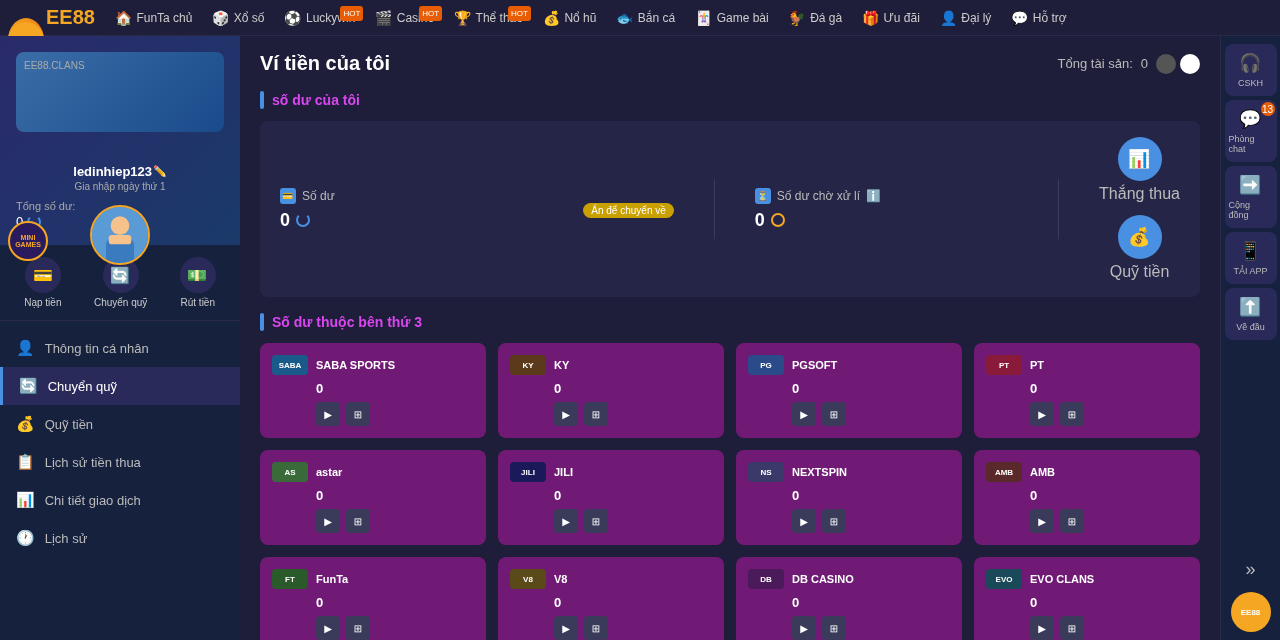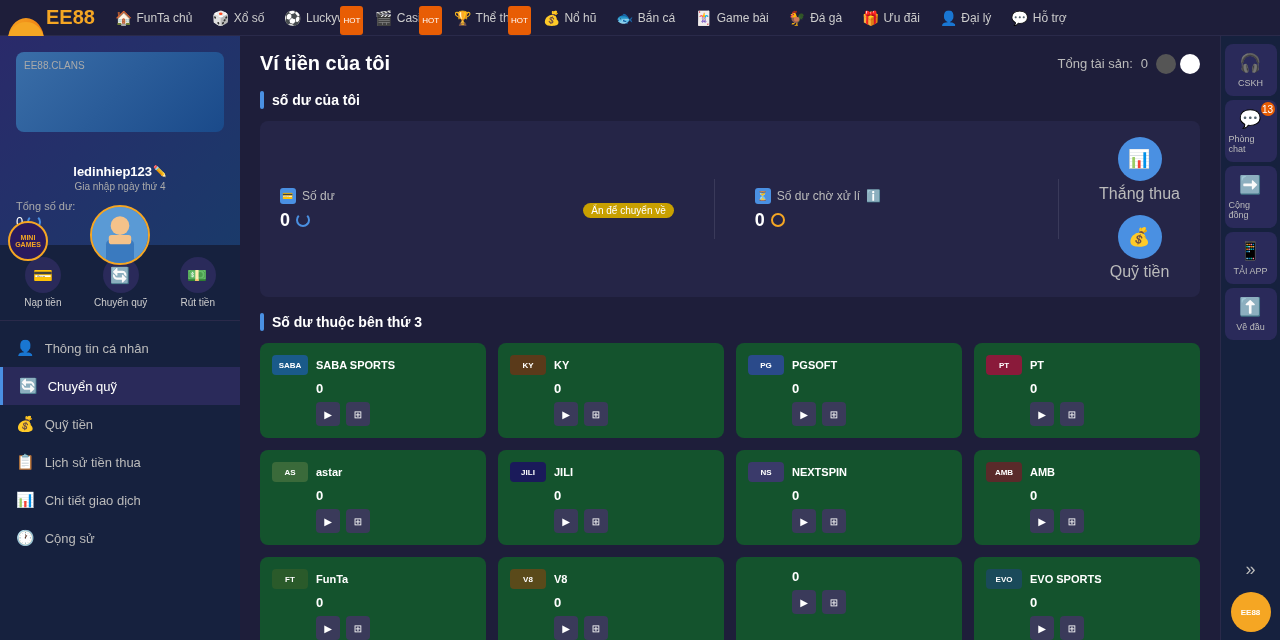--- a/index.html
+++ b/index.html
@@ -55,21 +55,21 @@
       color: #ccc;
       cursor: pointer;
       white-space: nowrap;
       position: relative;
     }
     .nav-icon { font-size: 14px; }
     .hot-badge {
       background: #e85d04;
       color: #fff;
       font-size: 8px;
-      padding: 10px 3px;
+      padding: 3px 3px;
       border-radius: 3px;
       position: absolute;
       top: 0; right: 0;
     }
 
     
     .main-layout {
       display: flex;
       flex: 1;
       overflow: hidden;
@@ -260,21 +260,21 @@
     }
     .section-bar {
       width: 4px;
       height: 18px;
       background: #4a90e2;
       border-radius: 2px;
     }
     .section-title {
       font-size: 14px;
       font-weight: bold;
-      color: #ffffff;
+      color: #d946ef;
     }
 
     
     .balance-card {
       background: #252547;
       border-radius: 8px;
       padding: 16px 20px;
       display: flex;
       align-items: center;
       gap: 40px;
@@ -341,21 +341,21 @@
     }
     .action-icon-btn span { font-size: 16px; color: #bbb; }
 
     
     .third-party-grid {
       display: grid;
       grid-template-columns: repeat(4, 1fr);
       gap: 12px;
     }
     .provider-card {
-      background: #14532d;
+      background: #701a75;
       border-radius: 8px;
       padding: 12px;
       display: flex;
       flex-direction: column;
       gap: 6px;
     }
     .provider-top {
       display: flex;
       align-items: center;
       gap: 8px;
@@ -532,21 +532,21 @@
           <circle cx="30" cy="20" r="10" fill="#f4c28a"></circle>
           <rect x="15" y="35" width="30" height="25" rx="5" fill="#3a7abf"></rect>
           <rect x="18" y="30" width="24" height="10" rx="3" fill="#f4c28a"></rect>
         </svg>
       </div>
       <div class="mini-games-badge">MINI<br>GAMES</div>
       <div class="username-row">
         <span>ledinhiep123</span>
         <span class="edit-icon">✏️</span>
       </div>
-      <div class="login-info">Gia nhập ngày thứ 4</div>
+      <div class="login-info">Gia nhập ngày thứ 1</div>
       <div class="balance-row">
         <span>Tổng số dư:</span>
         <div class="balance-amount">
           <span>0</span>
           <span class="spinner-icon"></span>
         </div>
       </div>
     </div>
 
     <div class="sidebar-actions">
@@ -580,21 +580,21 @@
       <div class="sidebar-menu-item">
         <span class="sidebar-menu-icon">📋</span>
         <span>Lịch sử tiền thua</span>
       </div>
       <div class="sidebar-menu-item">
         <span class="sidebar-menu-icon">📊</span>
         <span>Chi tiết giao dịch</span>
       </div>
       <div class="sidebar-menu-item">
         <span class="sidebar-menu-icon">🕐</span>
-        <span>Cộng sử</span>
+        <span>Lịch sử</span>
       </div>
     </div>
   </div>
 
   <div class="right-panel">
     <div class="panel-header">
       <span class="panel-title">Ví tiền của tôi</span>
       <div class="total-assets">
         <span>Tổng tài sản:</span>
         <span>0</span>
@@ -760,30 +760,34 @@
         <div class="provider-logo" style="background:#5a4a1a">V8</div>
         <span class="provider-name">V8</span>
       </div>
       <div class="provider-amount">0</div>
       <div class="provider-icons">
         <div class="provider-icon">▶</div>
         <div class="provider-icon">⊞</div>
       </div>
     </div>
         <div class="provider-card">
+      <div class="provider-top">
+        <div class="provider-logo" style="background:#4a1a5a">DB</div>
+        <span class="provider-name">DB CASINO</span>
+      </div>
       <div class="provider-amount">0</div>
       <div class="provider-icons">
         <div class="provider-icon">▶</div>
         <div class="provider-icon">⊞</div>
       </div>
     </div>
         <div class="provider-card">
       <div class="provider-top">
         <div class="provider-logo" style="background:#1a4a5a">EVO</div>
-        <span class="provider-name">EVO SPORTS</span>
+        <span class="provider-name">EVO CLANS</span>
       </div>
       <div class="provider-amount">0</div>
       <div class="provider-icons">
         <div class="provider-icon">▶</div>
         <div class="provider-icon">⊞</div>
       </div>
     </div>
       </div>
   </div>
 

